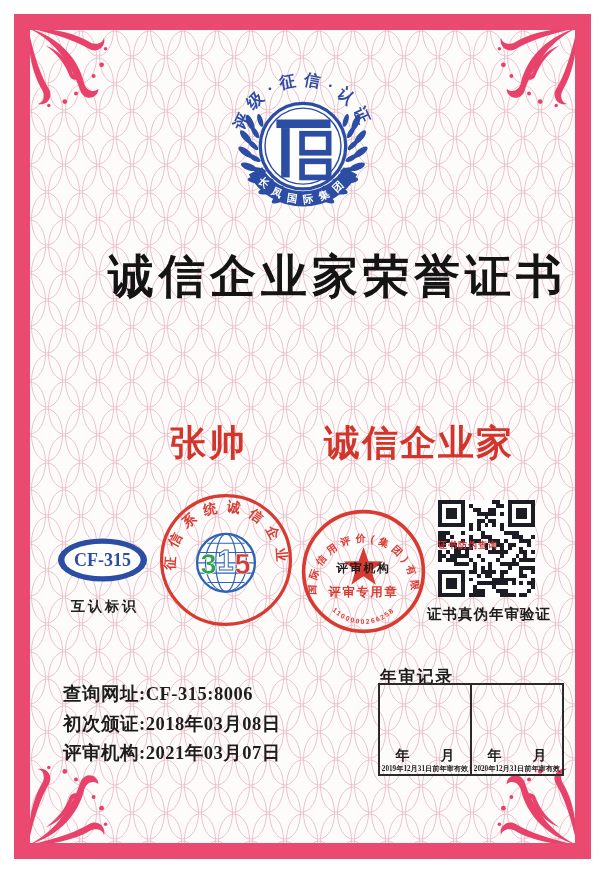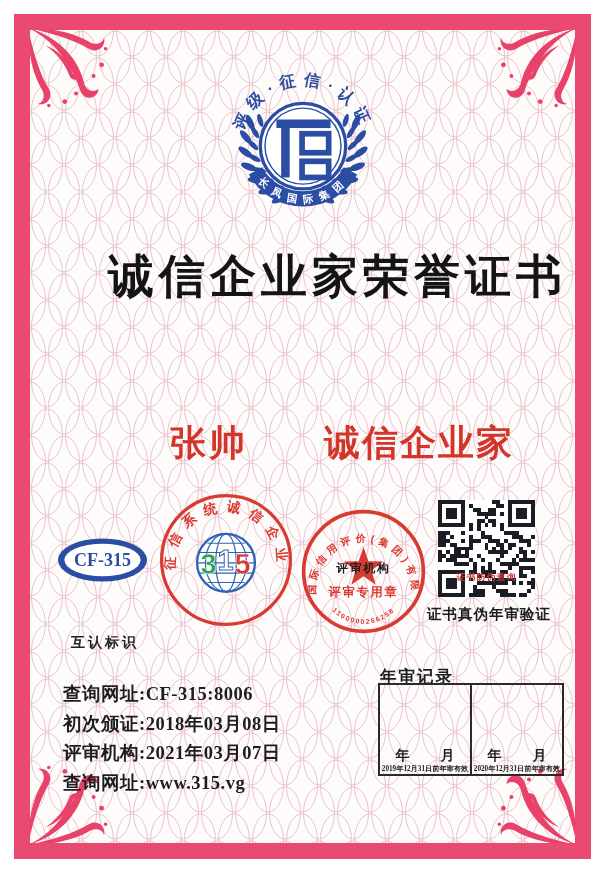--- a/index.html
+++ b/index.html
@@ -19,27 +19,27 @@
          font-size:46px;font-weight:900;color:#141414;letter-spacing:5px;white-space:nowrap;padding-left:35px;}
   .credit-line{position:absolute;right:29px;top:285px;font-size:17px;font-weight:700;color:#3c3c3c;letter-spacing:0.5px;}
   .company{position:absolute;left:0;width:100%;top:326px;text-align:center;
            font-size:31px;font-weight:800;color:#101010;letter-spacing:5px;white-space:nowrap;}
   .person{position:absolute;left:78px;top:389px;width:140px;text-align:right;
           font-family:"Liberation Serif",serif;font-size:36px;font-weight:900;color:#d3352b;letter-spacing:3px;}
   .honor{position:absolute;left:283px;top:389px;width:212px;text-align:center;
          font-family:"Liberation Serif",serif;font-size:36px;font-weight:900;color:#d3352b;letter-spacing:2px;white-space:nowrap;}
   .cf-badge{position:absolute;left:25px;top:507px;width:95px;height:46px;}
   .cf-caption{position:absolute;left:15px;top:568px;width:120px;text-align:center;
-              font-family:"Liberation Serif",serif;font-size:14px;font-weight:900;color:#222;letter-spacing:3px;margin-top:36px;}
+              font-family:"Liberation Serif",serif;font-size:14px;font-weight:900;color:#222;letter-spacing:3px;}
   .seal-315{position:absolute;left:126px;top:460px;width:140px;height:140px;}
   .seal-review{position:absolute;left:270px;top:478px;width:127px;height:127px;}
   .qr-wrap{position:absolute;left:408px;top:470px;width:97px;height:97px;background:#fff;}
   .qr-wrap svg{position:absolute;left:0;top:0;width:100%;height:100%;}
-  .qr-overlay{position:absolute;left:0;top:40%;width:100%;text-align:center;
-              font-size:9px;font-weight:700;color:#c43a3a;letter-spacing:1px;margin-top:32px;}
+  .qr-overlay{position:absolute;left:0;top:40%;width:100%;text-align:left;
+              font-size:9px;font-weight:700;color:#c43a3a;letter-spacing:1px;}
   .qr-caption{position:absolute;left:390px;top:575px;width:131px;text-align:right;
               font-family:"Liberation Serif",serif;font-size:14.5px;font-weight:900;color:#1c1c1c;letter-spacing:1px;white-space:nowrap;}
   .details{position:absolute;left:33px;top:650px;font-family:"Liberation Serif",serif;
            font-size:18.5px;font-weight:700;color:#1d1d1d;line-height:29.5px;letter-spacing:0.5px;}
   .annual-title{position:absolute;left:350px;top:636px;font-family:"Liberation Serif",serif;
                 font-size:16.5px;font-weight:700;color:#1d1d1d;letter-spacing:2px;}
   .annual-table{position:absolute;left:348px;top:653px;width:160px;height:93px;display:flex;}
   .annual-cell{flex:1;border:2px solid #2a2a2a;box-sizing:border-box;display:flex;flex-direction:column;
                justify-content:flex-end;align-items:stretch;padding:0 0 1px 0;}
   .annual-cell + .annual-cell{border-left-width:1px;}
@@ -214,21 +214,20 @@
           <path d="M0 0h1v1h-1zM1 0h1v1h-1zM2 0h1v1h-1zM3 0h1v1h-1zM4 0h1v1h-1zM5 0h1v1h-1zM6 0h1v1h-1zM14 0h1v1h-1zM15 0h1v1h-1zM18 0h1v1h-1zM19 0h1v1h-1zM20 0h1v1h-1zM21 0h1v1h-1zM22 0h1v1h-1zM23 0h1v1h-1zM24 0h1v1h-1zM0 1h1v1h-1zM6 1h1v1h-1zM8 1h1v1h-1zM15 1h1v1h-1zM16 1h1v1h-1zM18 1h1v1h-1zM24 1h1v1h-1zM0 2h1v1h-1zM2 2h1v1h-1zM3 2h1v1h-1zM4 2h1v1h-1zM6 2h1v1h-1zM9 2h1v1h-1zM10 2h1v1h-1zM13 2h1v1h-1zM14 2h1v1h-1zM18 2h1v1h-1zM20 2h1v1h-1zM21 2h1v1h-1zM22 2h1v1h-1zM24 2h1v1h-1zM0 3h1v1h-1zM2 3h1v1h-1zM3 3h1v1h-1zM4 3h1v1h-1zM6 3h1v1h-1zM10 3h1v1h-1zM11 3h1v1h-1zM12 3h1v1h-1zM13 3h1v1h-1zM14 3h1v1h-1zM16 3h1v1h-1zM18 3h1v1h-1zM20 3h1v1h-1zM21 3h1v1h-1zM22 3h1v1h-1zM24 3h1v1h-1zM0 4h1v1h-1zM2 4h1v1h-1zM3 4h1v1h-1zM4 4h1v1h-1zM6 4h1v1h-1zM12 4h1v1h-1zM18 4h1v1h-1zM20 4h1v1h-1zM21 4h1v1h-1zM22 4h1v1h-1zM24 4h1v1h-1zM0 5h1v1h-1zM6 5h1v1h-1zM10 5h1v1h-1zM11 5h1v1h-1zM13 5h1v1h-1zM14 5h1v1h-1zM18 5h1v1h-1zM24 5h1v1h-1zM0 6h1v1h-1zM1 6h1v1h-1zM2 6h1v1h-1zM3 6h1v1h-1zM4 6h1v1h-1zM5 6h1v1h-1zM6 6h1v1h-1zM8 6h1v1h-1zM10 6h1v1h-1zM12 6h1v1h-1zM14 6h1v1h-1zM16 6h1v1h-1zM18 6h1v1h-1zM19 6h1v1h-1zM20 6h1v1h-1zM21 6h1v1h-1zM22 6h1v1h-1zM23 6h1v1h-1zM24 6h1v1h-1zM8 7h1v1h-1zM10 7h1v1h-1zM16 7h1v1h-1zM0 8h1v1h-1zM1 8h1v1h-1zM2 8h1v1h-1zM6 8h1v1h-1zM11 8h1v1h-1zM17 8h1v1h-1zM18 8h1v1h-1zM19 8h1v1h-1zM20 8h1v1h-1zM0 9h1v1h-1zM1 9h1v1h-1zM3 9h1v1h-1zM8 9h1v1h-1zM11 9h1v1h-1zM12 9h1v1h-1zM13 9h1v1h-1zM19 9h1v1h-1zM20 9h1v1h-1zM21 9h1v1h-1zM24 9h1v1h-1zM0 10h1v1h-1zM1 10h1v1h-1zM2 10h1v1h-1zM6 10h1v1h-1zM8 10h1v1h-1zM9 10h1v1h-1zM10 10h1v1h-1zM13 10h1v1h-1zM14 10h1v1h-1zM15 10h1v1h-1zM17 10h1v1h-1zM21 10h1v1h-1zM22 10h1v1h-1zM23 10h1v1h-1zM0 11h1v1h-1zM1 11h1v1h-1zM3 11h1v1h-1zM4 11h1v1h-1zM8 11h1v1h-1zM12 11h1v1h-1zM15 11h1v1h-1zM16 11h1v1h-1zM18 11h1v1h-1zM19 11h1v1h-1zM23 11h1v1h-1zM4 12h1v1h-1zM5 12h1v1h-1zM6 12h1v1h-1zM7 12h1v1h-1zM8 12h1v1h-1zM12 12h1v1h-1zM14 12h1v1h-1zM16 12h1v1h-1zM18 12h1v1h-1zM21 12h1v1h-1zM0 13h1v1h-1zM2 13h1v1h-1zM4 13h1v1h-1zM5 13h1v1h-1zM7 13h1v1h-1zM13 13h1v1h-1zM14 13h1v1h-1zM15 13h1v1h-1zM16 13h1v1h-1zM17 13h1v1h-1zM21 13h1v1h-1zM22 13h1v1h-1zM24 13h1v1h-1zM0 14h1v1h-1zM1 14h1v1h-1zM3 14h1v1h-1zM4 14h1v1h-1zM5 14h1v1h-1zM6 14h1v1h-1zM7 14h1v1h-1zM10 14h1v1h-1zM16 14h1v1h-1zM20 14h1v1h-1zM22 14h1v1h-1zM0 15h1v1h-1zM2 15h1v1h-1zM3 15h1v1h-1zM4 15h1v1h-1zM8 15h1v1h-1zM11 15h1v1h-1zM15 15h1v1h-1zM19 15h1v1h-1zM21 15h1v1h-1zM22 15h1v1h-1zM23 15h1v1h-1zM24 15h1v1h-1zM4 16h1v1h-1zM5 16h1v1h-1zM6 16h1v1h-1zM7 16h1v1h-1zM9 16h1v1h-1zM13 16h1v1h-1zM16 16h1v1h-1zM17 16h1v1h-1zM18 16h1v1h-1zM19 16h1v1h-1zM20 16h1v1h-1zM9 17h1v1h-1zM11 17h1v1h-1zM13 17h1v1h-1zM18 17h1v1h-1zM21 17h1v1h-1zM22 17h1v1h-1zM23 17h1v1h-1zM24 17h1v1h-1zM0 18h1v1h-1zM1 18h1v1h-1zM2 18h1v1h-1zM3 18h1v1h-1zM4 18h1v1h-1zM5 18h1v1h-1zM6 18h1v1h-1zM8 18h1v1h-1zM9 18h1v1h-1zM11 18h1v1h-1zM12 18h1v1h-1zM13 18h1v1h-1zM14 18h1v1h-1zM16 18h1v1h-1zM17 18h1v1h-1zM21 18h1v1h-1zM24 18h1v1h-1zM0 19h1v1h-1zM6 19h1v1h-1zM10 19h1v1h-1zM12 19h1v1h-1zM13 19h1v1h-1zM16 19h1v1h-1zM21 19h1v1h-1zM22 19h1v1h-1zM0 20h1v1h-1zM2 20h1v1h-1zM3 20h1v1h-1zM4 20h1v1h-1zM6 20h1v1h-1zM8 20h1v1h-1zM14 20h1v1h-1zM15 20h1v1h-1zM16 20h1v1h-1zM17 20h1v1h-1zM18 20h1v1h-1zM19 20h1v1h-1zM24 20h1v1h-1zM0 21h1v1h-1zM2 21h1v1h-1zM3 21h1v1h-1zM4 21h1v1h-1zM6 21h1v1h-1zM10 21h1v1h-1zM11 21h1v1h-1zM12 21h1v1h-1zM13 21h1v1h-1zM14 21h1v1h-1zM15 21h1v1h-1zM16 21h1v1h-1zM17 21h1v1h-1zM19 21h1v1h-1zM21 21h1v1h-1zM23 21h1v1h-1zM24 21h1v1h-1zM0 22h1v1h-1zM2 22h1v1h-1zM3 22h1v1h-1zM4 22h1v1h-1zM6 22h1v1h-1zM9 22h1v1h-1zM14 22h1v1h-1zM24 22h1v1h-1zM0 23h1v1h-1zM6 23h1v1h-1zM9 23h1v1h-1zM10 23h1v1h-1zM11 23h1v1h-1zM15 23h1v1h-1zM16 23h1v1h-1zM17 23h1v1h-1zM23 23h1v1h-1zM0 24h1v1h-1zM1 24h1v1h-1zM2 24h1v1h-1zM3 24h1v1h-1zM4 24h1v1h-1zM5 24h1v1h-1zM6 24h1v1h-1zM8 24h1v1h-1zM9 24h1v1h-1zM10 24h1v1h-1zM11 24h1v1h-1zM16 24h1v1h-1zM17 24h1v1h-1zM18 24h1v1h-1zM19 24h1v1h-1zM21 24h1v1h-1zM22 24h1v1h-1z" fill="#1c1c24"></path>
         </svg>
       <div class="qr-overlay">证书防伪查询</div>
     </div>
     <div class="qr-caption">证书真伪年审验证</div>
 
     <div class="details">
       <div>查询网址:CF-315:8006</div>
       <div>初次颁证:2018年03月08日</div>
       <div>评审机构:2021年03月07日</div>
-      <div>查询网址:www.315.vg</div>
     </div>
 
     <div class="annual-title">年审记录</div>
     <div class="annual-table">
       <div class="annual-cell">
         <div class="ym-row">
           <span>年</span>
           <span>月</span>
         </div>
         <div class="cell-note">2019年12月31日前年审有效</div>

